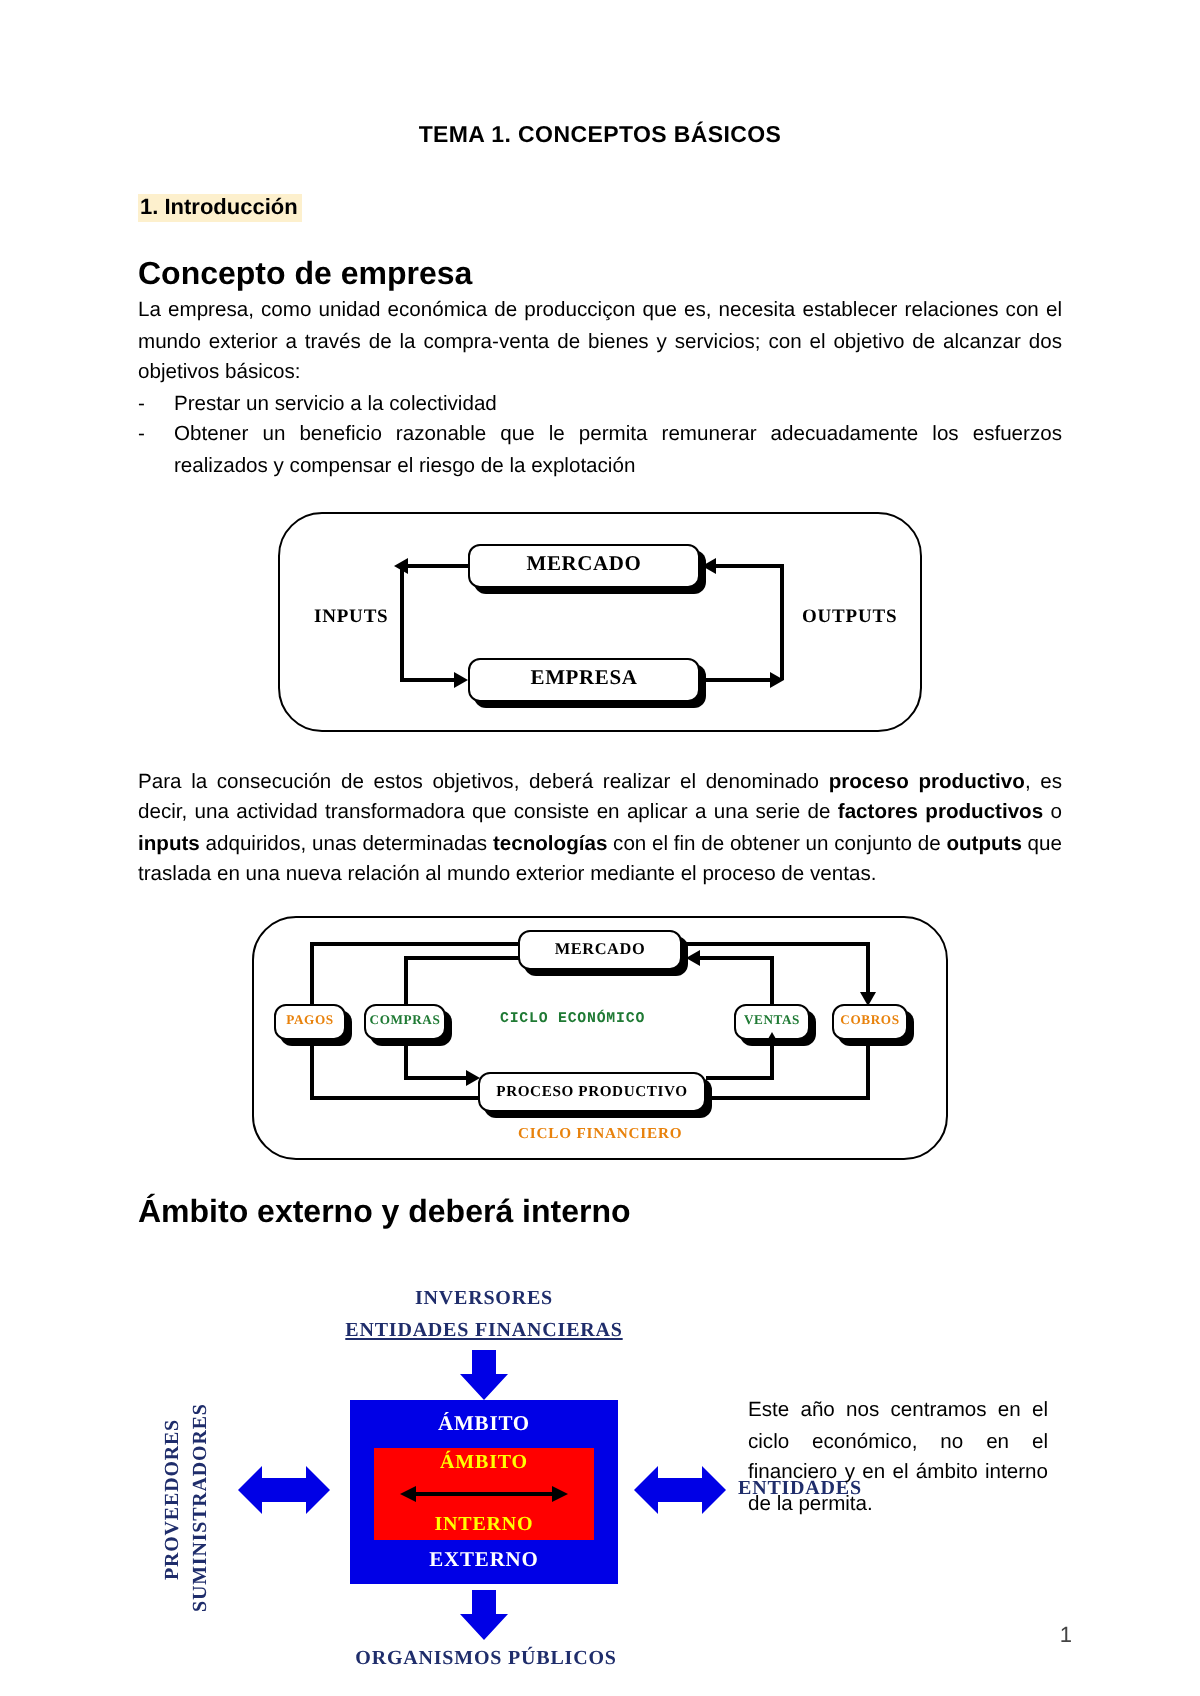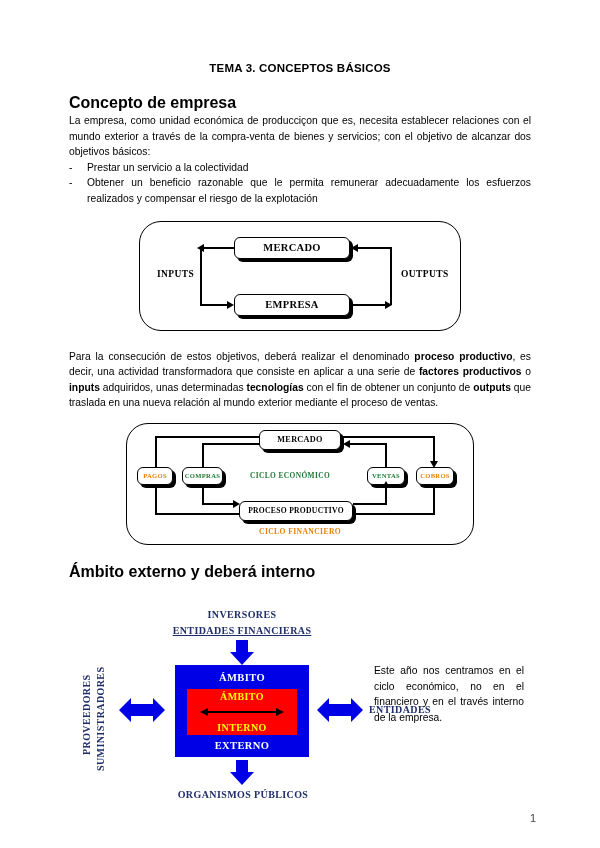--- a/index.html
+++ b/index.html
@@ -189,22 +189,25 @@
     font-size: 11px;
     color: #444;
   }
 </style>
 </head>
 <body>
 
 <div class="page">
   <div class="content">
 
-    <div class="doc-title">TEMA 3. CONCEPTOS BÁSICOS</div>
-
+    <div class="doc-title">TEMA 1. CONCEPTOS BÁSICOS</div>
+
+    <div>
+      <span class="section-heading">1. Introducción</span>
+    </div>
 
     <div class="sub-heading">Concepto de empresa</div>
     <p class="body">La empresa, como unidad económica de producciçon que es, necesita establecer relaciones con el mundo exterior a través de la compra-venta de bienes y servicios; con el objetivo de alcanzar dos objetivos básicos:</p>
 
     <ul class="dashlist">
       <li><span class="dash">-</span><span>Prestar un servicio a la colectividad</span></li>
       <li><span class="dash">-</span><span>Obtener un beneficio razonable que le permita remunerar adecuadamente los esfuerzos realizados y compensar el riesgo de la explotación</span></li>
     </ul>
 
     <div class="diagram" id="diagram-inputs-outputs">
@@ -245,21 +248,21 @@
       <div class="node" style="left:113px;top:78px;width:114px;height:20px;font-size:7.6px;">PROCESO PRODUCTIVO</div>
 
       <div class="node" style="left:11px;top:44px;width:36px;height:18px;font-size:6.6px;color:#e8820c;">PAGOS</div>
 
       <div class="node" style="left:56px;top:44px;width:41px;height:18px;font-size:6.6px;color:#1f7a34;">COMPRAS</div>
 
       <div class="node" style="left:241px;top:44px;width:38px;height:18px;font-size:6.6px;color:#1f7a34;">VENTAS</div>
 
       <div class="node" style="left:290px;top:44px;width:38px;height:18px;font-size:6.6px;color:#e8820c;">COBROS</div>
 
-      <div class="plainlabel" style="left:124px;top:48px;font-size:7.4px;color:#1f7a34;">CICLO ECONÓMICO</div>
+      <div class="plainlabel" style="left:124px;top:48px;font-size:7.4px;color:#1f7a34;font-family:Liberation Mono, monospace;">CICLO ECONÓMICO</div>
       <div class="plainlabel" style="left:133px;top:104px;font-size:7.6px;color:#e8820c;">CICLO FINANCIERO</div>
 
       <div class="ln h" style="left:29px;top:13px;width:105px;"></div>
       <div class="ln v" style="left:29px;top:13px;height:31px;"></div>
 
       <div class="ln h" style="left:76px;top:20px;width:58px;"></div>
       <div class="ln v" style="left:76px;top:20px;height:24px;"></div>
 
       <div class="ln v" style="left:29px;top:62px;height:30px;"></div>
       <div class="ln h" style="left:29px;top:90px;width:84px;"></div>
@@ -328,19 +331,19 @@
       </svg>
 
       <div class="env-label" style="left:300px;top:109px;font-size:10px;">ENTIDADES</div>
 
       <svg class="fat-arrow" style="left:160px;top:164px;" width="26" height="26" viewBox="0 0 26 26">
         <polygon points="13,26 1,13 7,13 7,1 19,1 19,13 25,13" fill="#0000e6"></polygon>
       </svg>
 
       <div class="env-label" style="left:74px;top:194px;width:200px;font-size:10px;">ORGANISMOS PÚBLICOS</div>
 
-      <div class="side-note" style="left:305px;top:68px;">Este año nos centramos en el ciclo económico, no en el financiero y en el través interno de la empresa.</div>
+      <div class="side-note" style="left:305px;top:68px;">Este año nos centramos en el ciclo económico, no en el financiero y en el ámbito interno de la permita.</div>
     </div>
 
   </div>
 
   <div class="page-number">1</div>
 </div>
 
 </body></html>

